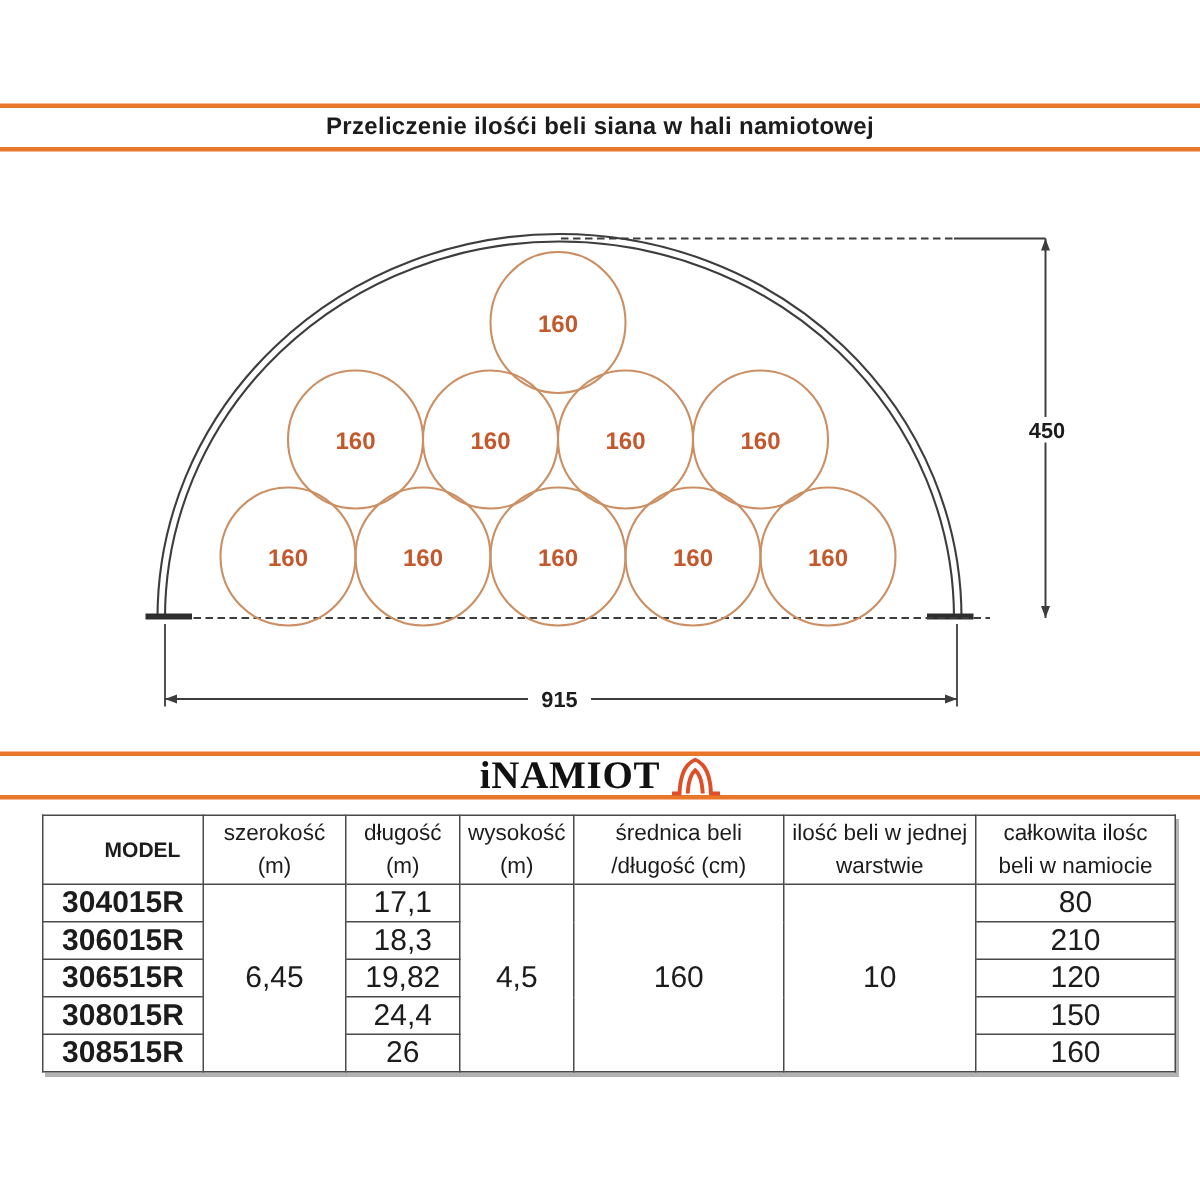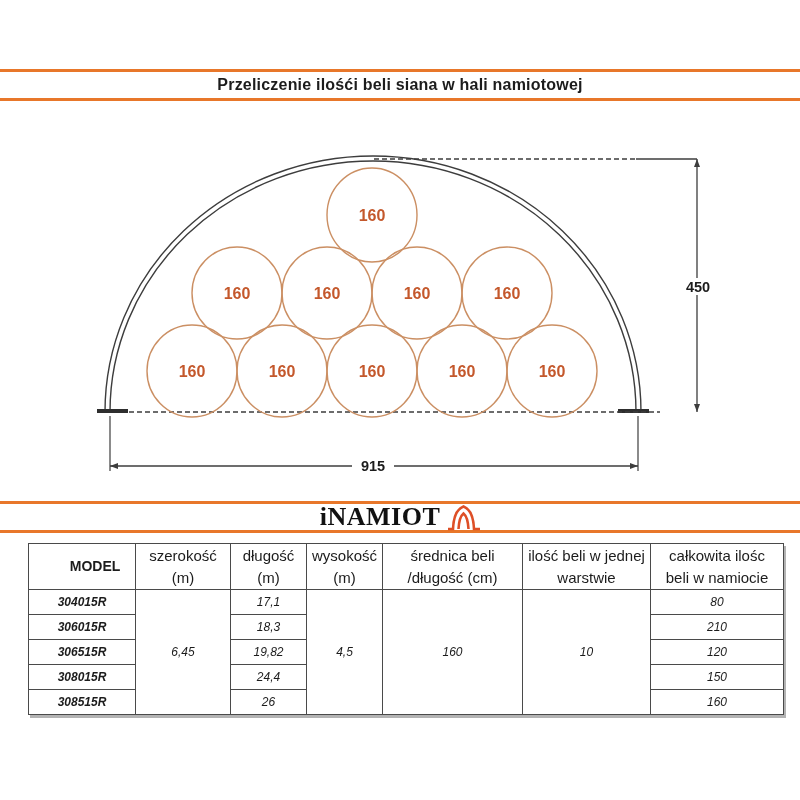--- a/index.html
+++ b/index.html
@@ -39,21 +39,21 @@
     border-collapse:collapse; table-layout:fixed;
     box-shadow:2px 3px 0 #b3b3b3;
     background:#fff;
   }
   .spec-table th, .spec-table td {
     border:1.5px solid #4a4a4a; text-align:center; vertical-align:middle;
     color:#1c1c1c; padding:0;
   }
   .spec-table thead th { height:45px; font-size:15px; font-weight:normal; line-height:1.45; }
   .spec-table thead th.model-h { font-weight:bold; font-size:14px;padding-left:26px; }
-  .spec-table tbody td { height:24px; font-size:12px;font-style:italic; }
+  .spec-table tbody td { height:24px; font-size:20px; }
   .spec-table td.model-cell { font-weight:bold; }
 </style>
 </head>
 <body>
 
 <div class="page">
 
   <div class="title-band">
     <span class="title-text">Przeliczenie ilośći beli siana w hali namiotowej</span>
   </div>

